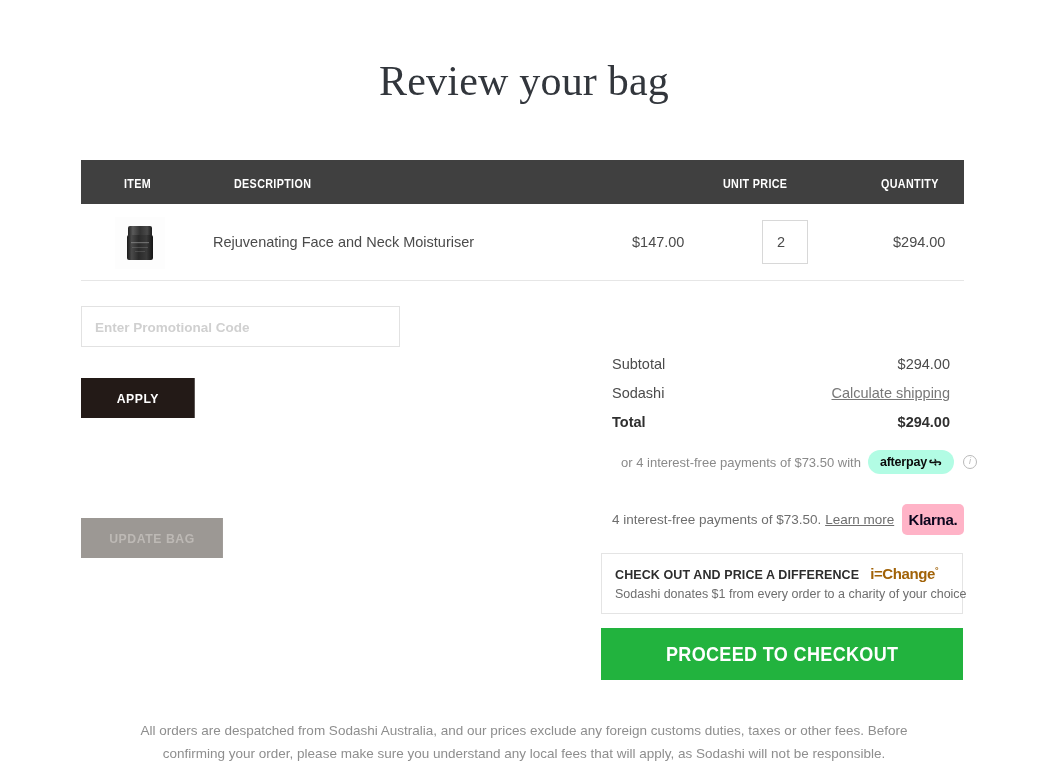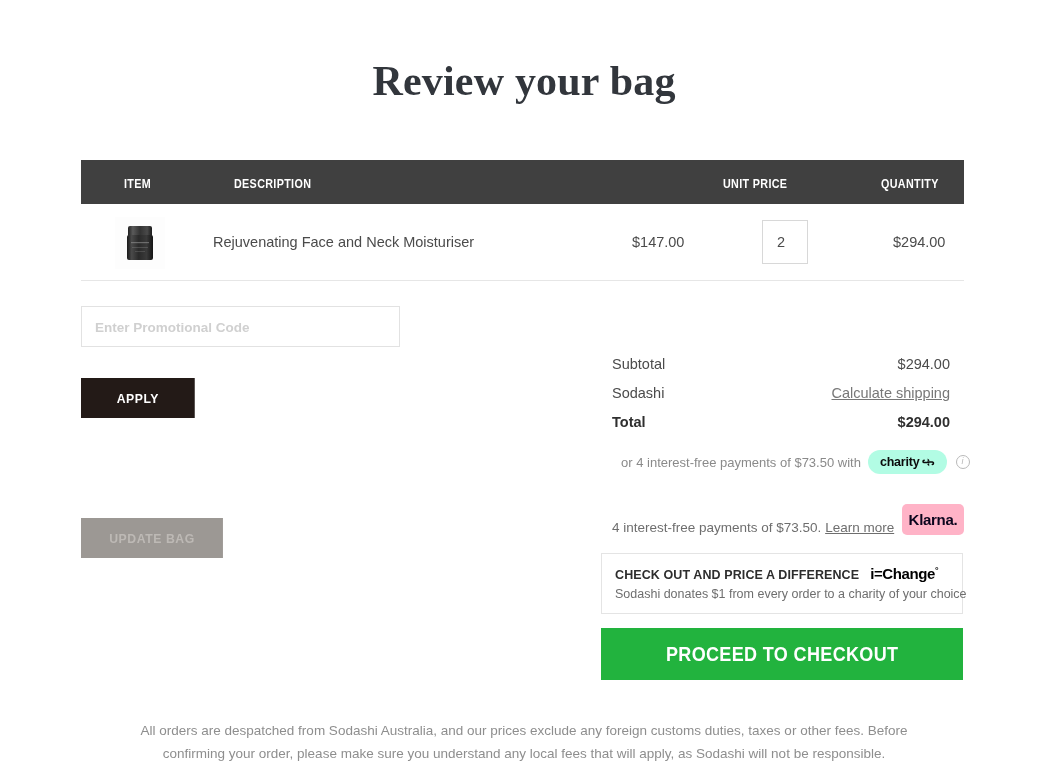--- a/index.html
+++ b/index.html
@@ -23,21 +23,21 @@
 
   
   .page-title {
     position: absolute;
     left: 0;
     top: 26px;
     width: 1048px;
     text-align: center;
     font-family: "Liberation Serif", "DejaVu Serif", serif;
     font-size: 42px;
-    font-weight: 700;
+    font-weight: 400;
     color: #32363c;
     letter-spacing: 0.2px;
     line-height: 54px;
   }
 
   
   .cart-table {
     position: absolute;
     left: 81px;
     top: 160px;
@@ -250,21 +250,21 @@
   }
 
   
   .klarna-row {
     position: absolute;
     left: 612px;
     top: 504px;
     width: 352px;
     height: 31px;
     display: flex;
-    align-items: flex-end;
+    align-items: center;
     justify-content: space-between;
     font-size: 13.5px;
     color: #6e6e6e;
     white-space: nowrap;
   }
   .klarna-text .learn {
     color: #6e6e6e;
     text-decoration: underline;
     cursor: pointer;
   }
@@ -302,21 +302,21 @@
   .ichange-head {
     font-size: 12.5px;
     font-weight: 700;
     color: #2d2d2d;
     letter-spacing: 0.1px;
     white-space: nowrap;
   }
   .ichange-logo {
     font-size: 15px;
     font-weight: 700;
-    color: #000000;
+    color: #a16207;
     letter-spacing: -0.4px;
     white-space: nowrap;
     position: relative;
   }
   .ichange-logo .dot {
     font-size: 9px;
     vertical-align: super;
   }
   .ichange-sub {
     margin-top: 5px;
@@ -426,21 +426,21 @@
     </div>
     <div class="total-line grand">
       <span class="lbl">Total</span>
       <span class="val">$294.00</span>
     </div>
   </div>
 
   <div class="afterpay-row">
     <span>or 4 interest-free payments of $73.50 with</span>
     <span class="afterpay-badge">
-      <span>charity</span>
+      <span>afterpay</span>
       <svg width="13" height="11" viewBox="0 0 13 11" xmlns="http://www.w3.org/2000/svg">
         <path d="M2.2 3.2c-1.6 0-1.6 2.4 0 2.4h4.4M10.3 7.4c1.6 0 1.6-2.4 0-2.4H5.9" stroke="#0b0b0b" stroke-width="1.5" fill="none" stroke-linecap="round"></path>
         <path d="M5.6 1.6l2 1.6-2 1.6" fill="#0b0b0b"></path>
         <path d="M7.2 9.2l-2-1.6 2-1.6" fill="#0b0b0b"></path>
       </svg>
     </span>
     <span class="info-circle"></span>
   </div>
 
   <div class="klarna-row">

